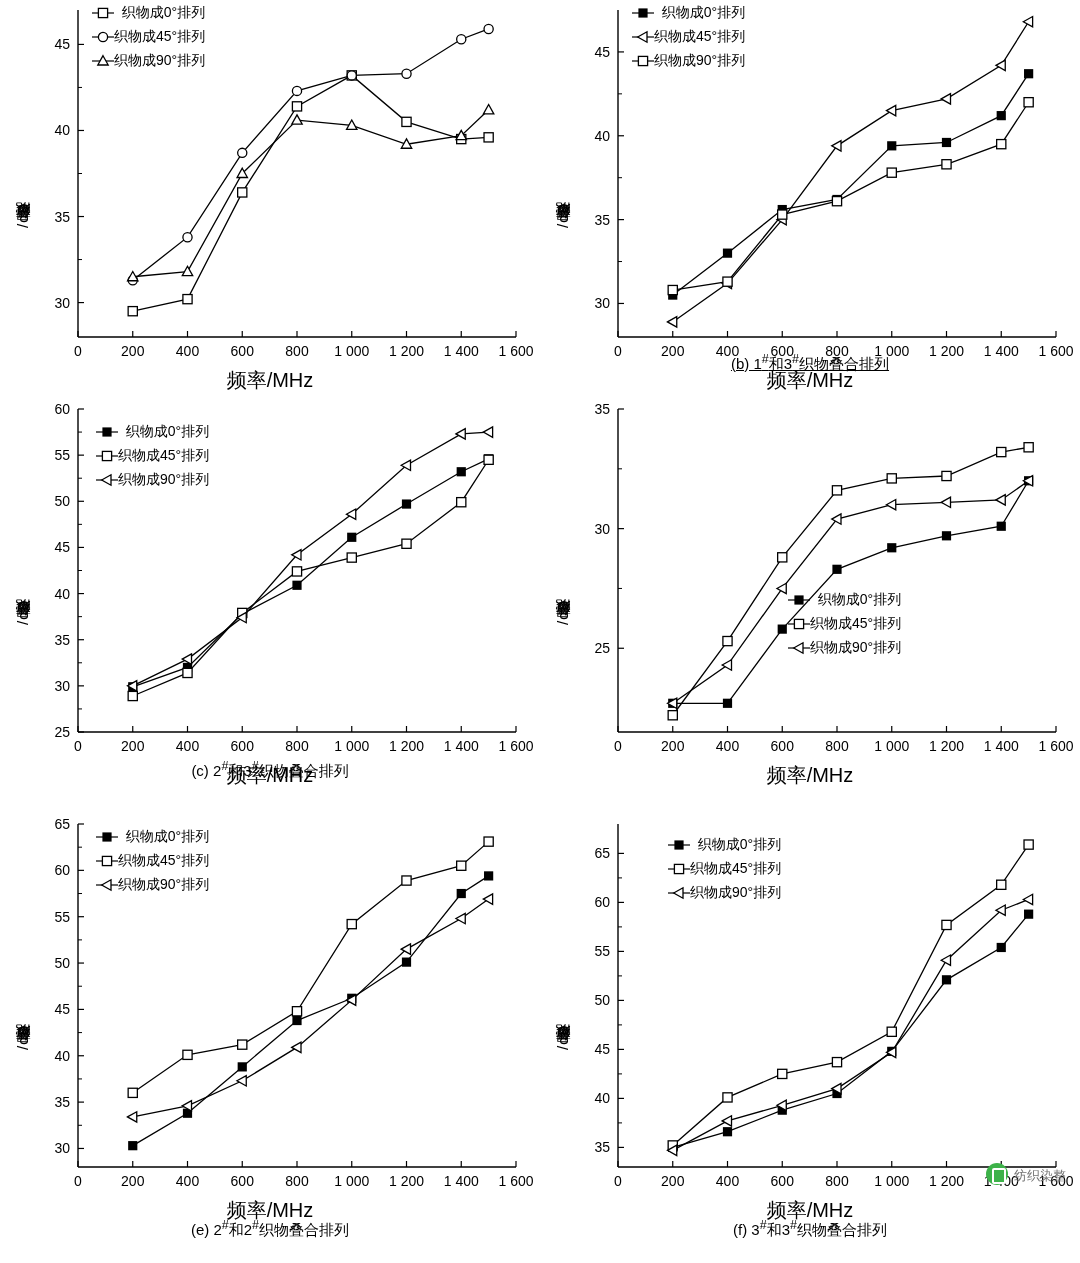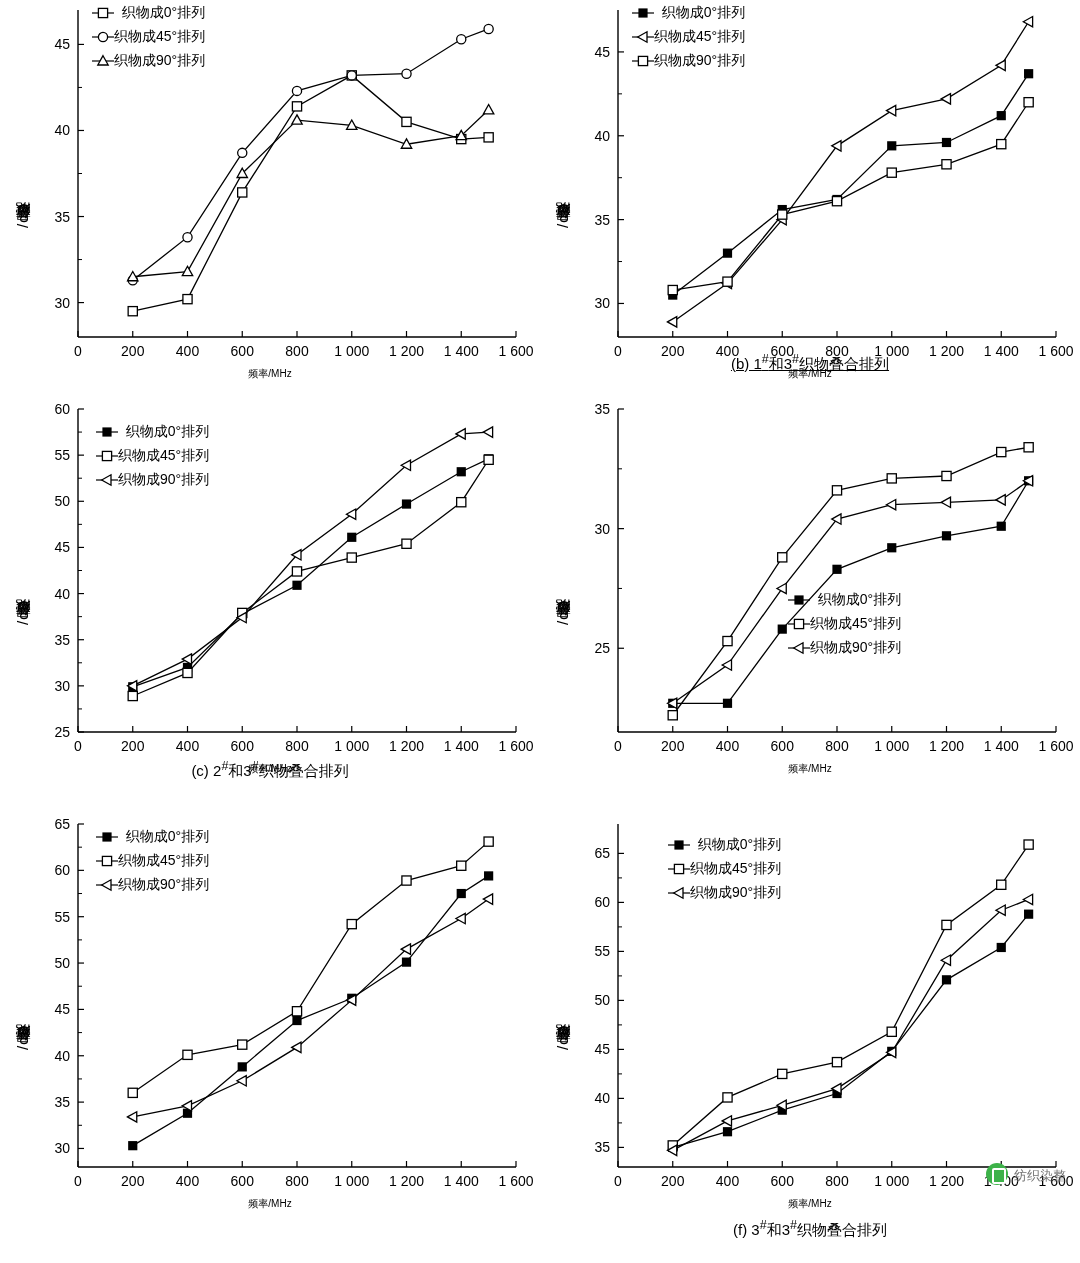--- a/index.html
+++ b/index.html
@@ -3,21 +3,21 @@
 <meta charset="utf-8">
 <style>
   html,body{margin:0;padding:0;background:#fff;}
   body{width:1080px;height:1263px;font-family:"Liberation Sans",sans-serif;color:#000;}
   .grid{display:grid;grid-template-columns:540px 540px;grid-template-rows:395px 415px 453px;width:1080px;height:1263px;}
   .cell{position:relative;}
   .plot{position:relative;}
   svg{display:block;}
   .caption{position:absolute;left:0;width:100%;text-align:center;font-size:15px;}
   .ylabel{position:absolute;font-size:15px;writing-mode:vertical-rl;transform:rotate(180deg);letter-spacing:1px;}
-  .xlabel{position:absolute;font-size:10px;text-align:center;}
+  .xlabel{position:absolute;font-size:20px;text-align:center;}
   .legend{position:absolute;font-size:14px;}
   .legend .row{display:flex;align-items:center;margin-bottom:6px;white-space:nowrap;justify-content:space-between;}
   .wm{position:absolute;right:14px;bottom:78px;display:flex;align-items:flex-end;font-size:13px;color:#737373;}
   .wm .logo{width:22px;height:22px;border-radius:50%;background:#3db249;margin-right:6px;position:relative;}
   .wm .logo:after{content:"";position:absolute;left:6px;top:5px;width:10px;height:12px;border:2px solid #fff;border-radius:2px;}
 </style>
 </head>
 <body>
 
 <div class="grid">
@@ -480,20 +480,21 @@
        <span>织物成45°排列</span>
      </div>
           <div class="row">
        <svg width="22" height="14">
     <line x1="0" y1="7" x2="22" y2="7" stroke="#000" stroke-width="1.2"></line>
     <polygon points="5.7,7 15,1.8000000000000003 15,12.2" fill="#fff" stroke="#000" stroke-width="1.3"></polygon>
   </svg>
        <span>织物成90°排列</span>
      </div>
         </div>
+        <div class="caption" style="top: 408px;">(e) 2<sup>#</sup>和2<sup>#</sup>织物叠合排列</div>
       </div>
   </div>
   <div class="cell">
     <div class="plot" id="plot-f">
         <svg width="540" height="453">
           <line x1="78" y1="357" x2="516" y2="357" stroke="#000" stroke-width="1.4"></line>
           <line x1="78" y1="14" x2="78" y2="357" stroke="#000" stroke-width="1.4"></line>
           <line x1="78" y1="357" x2="78" y2="351" stroke="#000" stroke-width="1.2"></line>
           <text x="78" y="376" font-size="14" text-anchor="middle" font-family="Liberation Sans, sans-serif">0</text>
           <line x1="132.75" y1="357" x2="132.75" y2="351" stroke="#000" stroke-width="1.2"></line>

